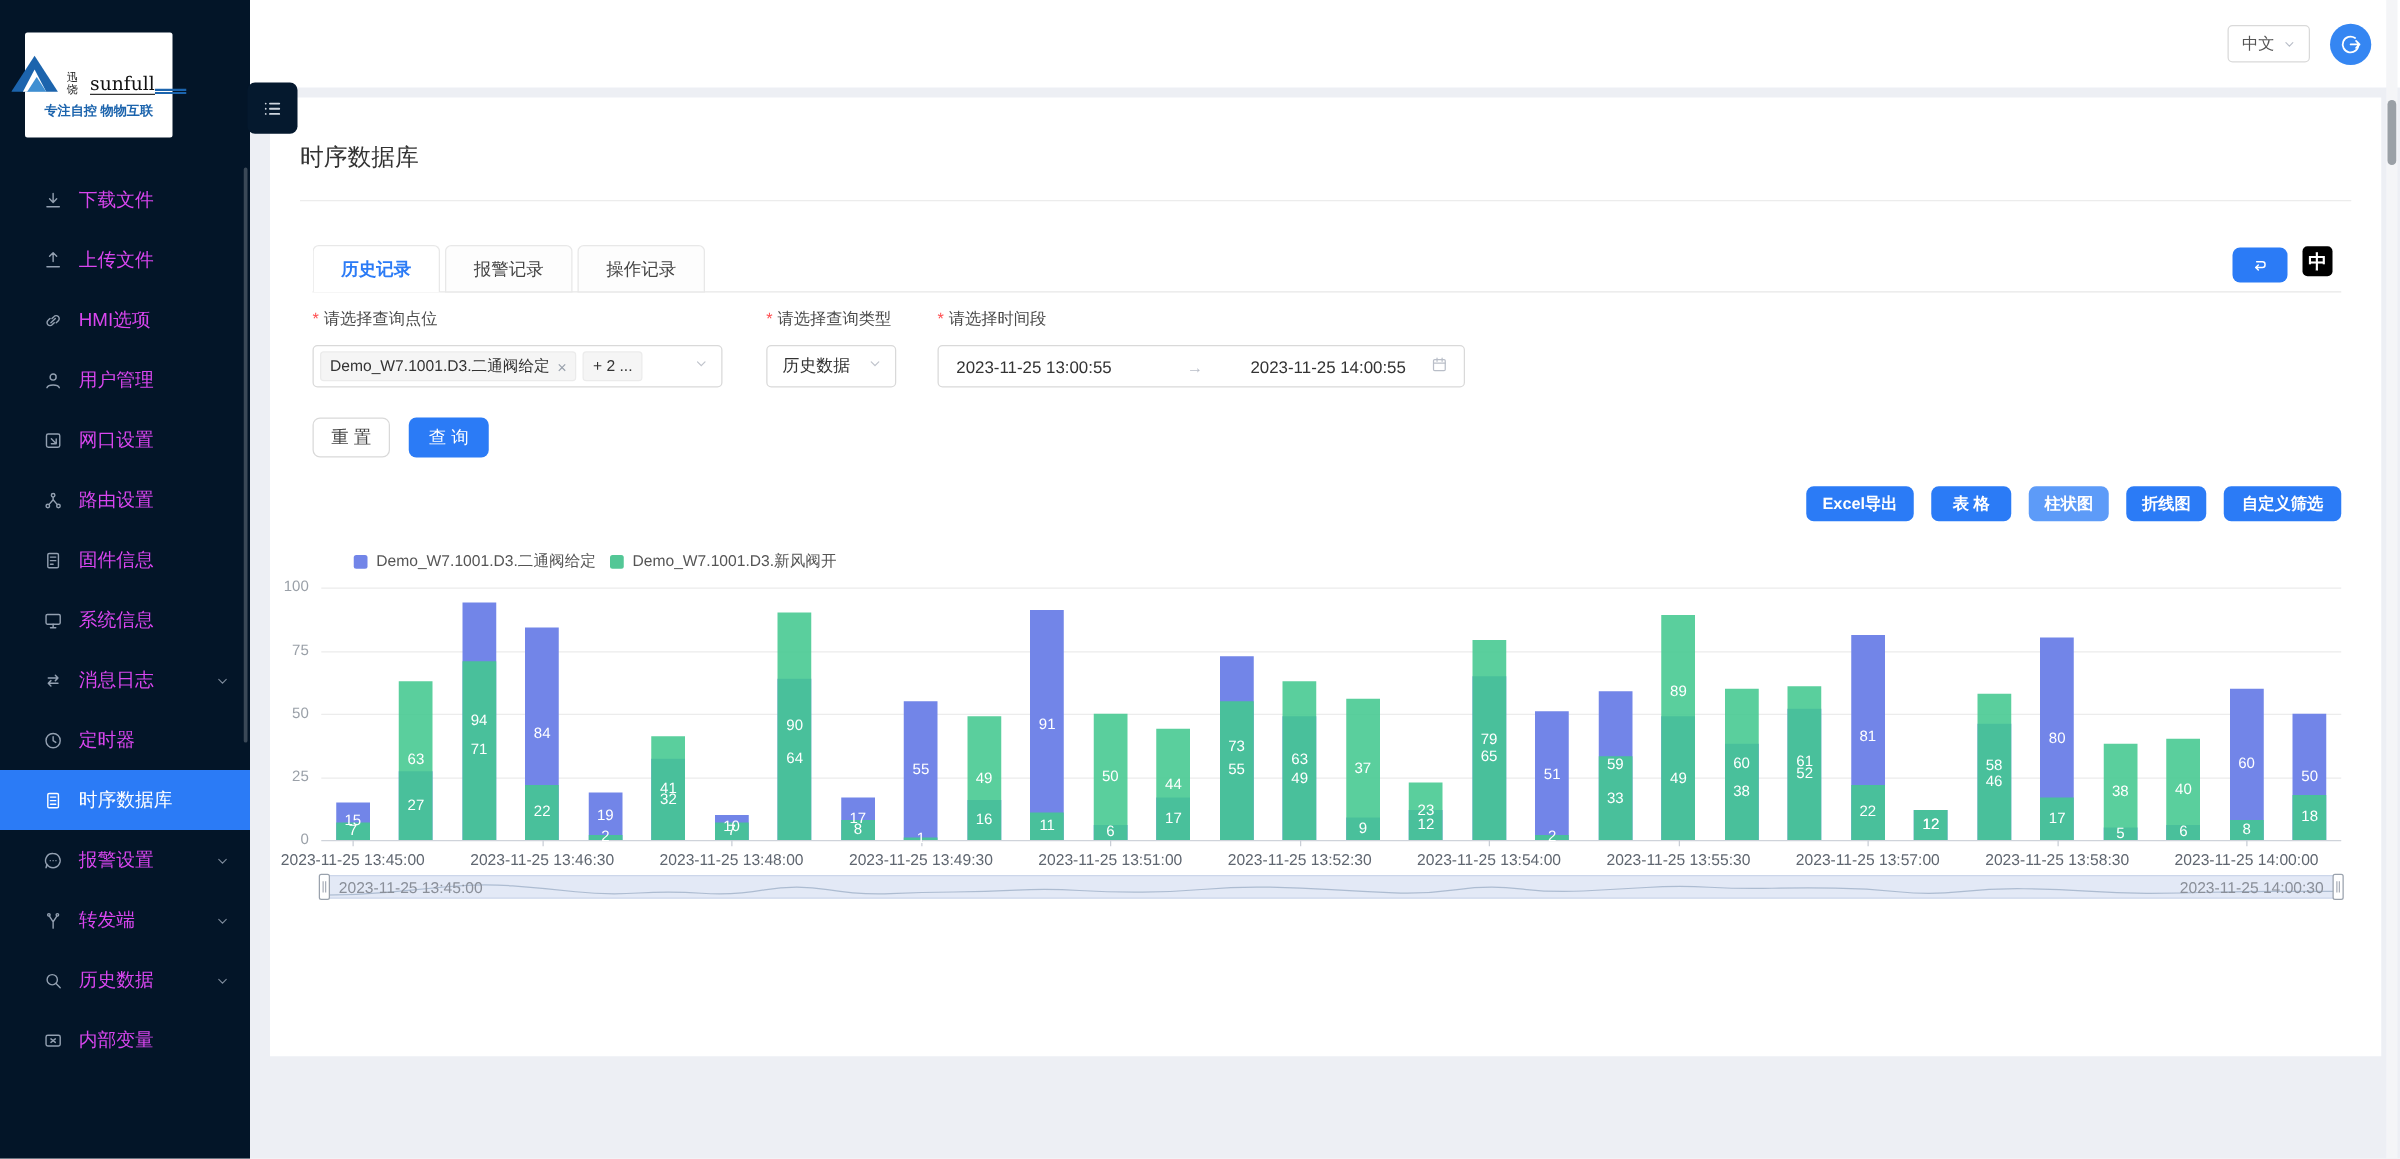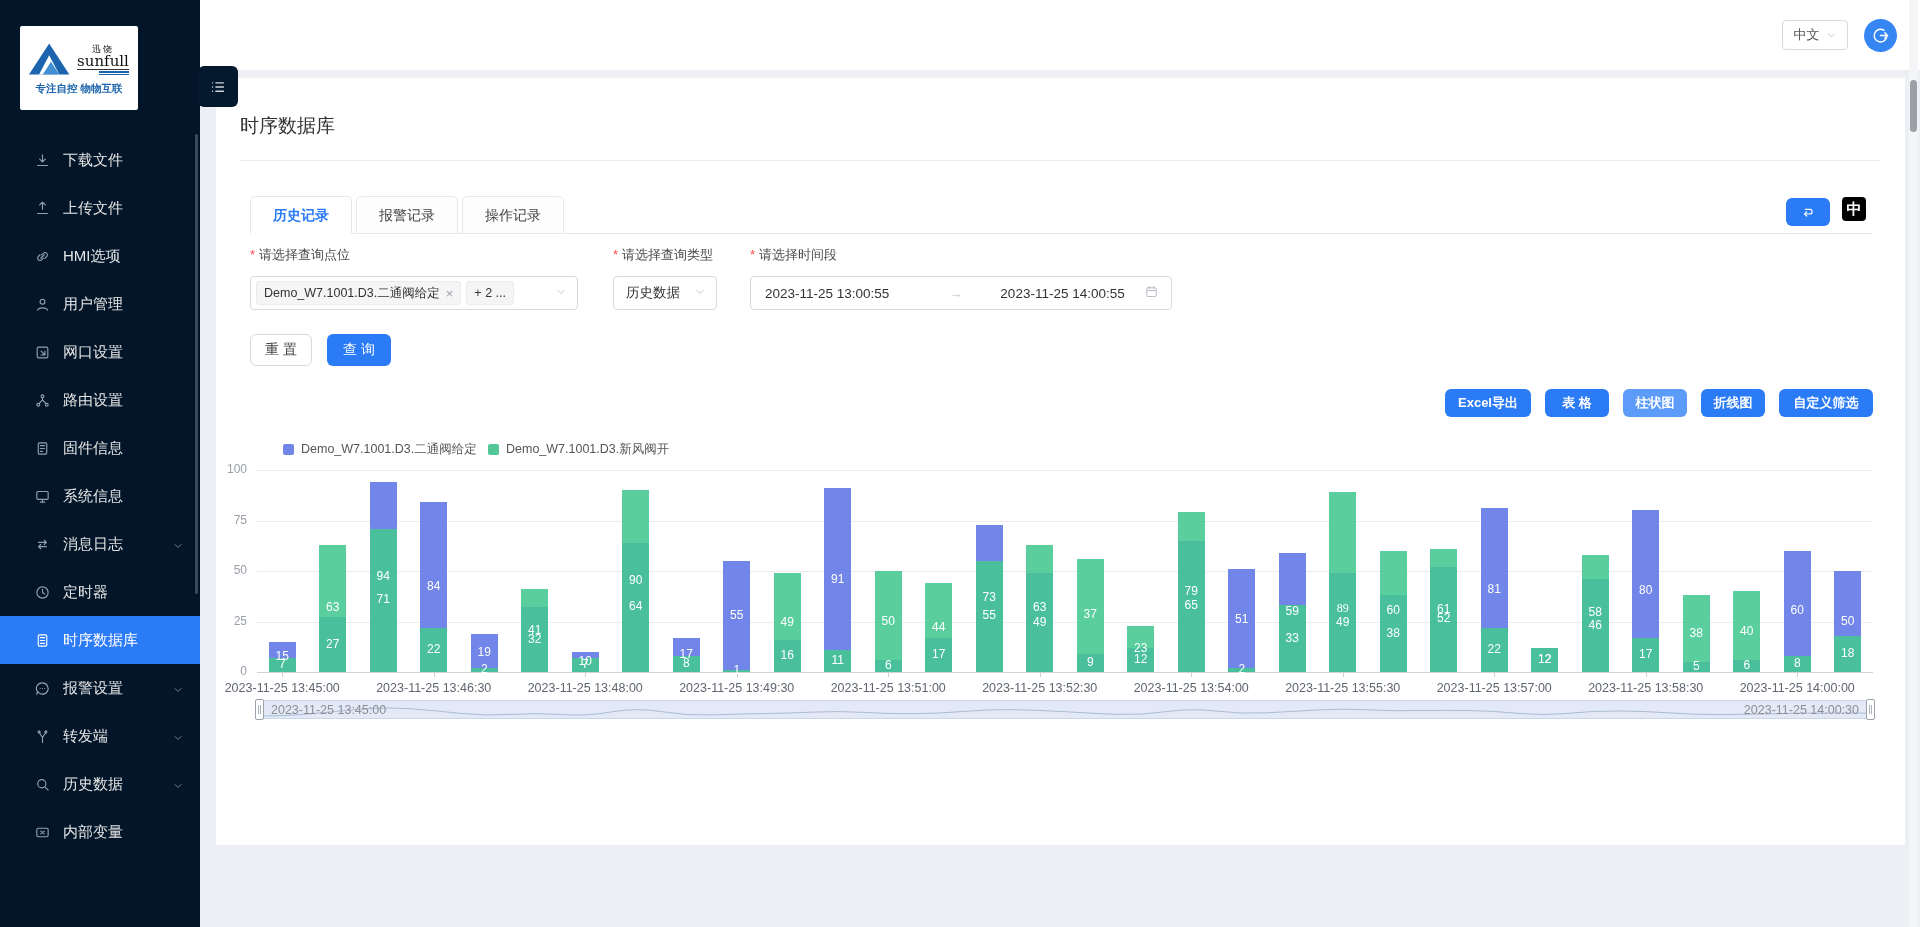--- a/index.html
+++ b/index.html
@@ -5,31 +5,31 @@
   * { margin:0; padding:0; box-sizing:border-box; }
   html,body { width:1920px; height:927px; overflow:hidden; }
   body { font-family:"Liberation Sans","DejaVu Sans",sans-serif; background:#edeff4; position:relative; }
   .abs { position:absolute; }
 
   
   #sidebar { left:0; top:0; width:200px; height:927px; background:#031528; z-index:30; }
   #logo-box { position:absolute; left:20px; top:26px; width:118px; height:84px; background:#fff; border-radius:2px;
               display:flex; flex-direction:column; align-items:center; justify-content:center; }
   #logo-top { display:flex; align-items:flex-end; gap:4px; }
-  #logo-brand { display:flex; flex-direction:column; align-items:center; line-height:1; }
+  #logo-brand { display:flex; align-items:center; line-height:1; }
   #logo-brand .cn { font-size:9px; color:#222; letter-spacing:2px; font-family:"DejaVu Serif",serif; }
   #logo-brand .en { font-size:15px; color:#111; font-family:"DejaVu Serif",serif; border-bottom:1px solid #333; }
   #logo-brand .bars { width:30px; height:6px; margin-top:1px;
       background:linear-gradient(#1c64ad 2px, transparent 2px, transparent 3px, #1c64ad 3px, #1c64ad 4px, transparent 4px); align-self:flex-end;}
   #logo-slogan { font-size:10.5px; font-weight:bold; color:#1c64ad; margin-top:5px; white-space:nowrap; }
   #menu { position:absolute; left:0; top:136px; width:200px; }
   .menu-item { height:48px; display:flex; align-items:center; padding-left:34px; cursor:pointer; position:relative; }
   .menu-item .mi-icon { width:17px; height:17px; margin-right:12px; flex:0 0 17px; }
   .menu-item .mi-icon svg { width:17px; height:17px; stroke:#93a0b1; fill:none; stroke-width:1.6; stroke-linecap:round; stroke-linejoin:round; }
-  .menu-item .mi-label { font-size:15px; color:#e5e5e5; white-space:nowrap; }
+  .menu-item .mi-label { font-size:15px; color:#d946ef; white-space:nowrap; }
   .menu-item .mi-chevron { position:absolute; right:16px; width:12px; height:12px; }
   .menu-item .mi-chevron svg { width:12px; height:12px; stroke:#7d8a9b; fill:none; stroke-width:1.8; stroke-linecap:round; }
   .menu-item.active { background:#2b7bf6; }
   .menu-item.active .mi-label { color:#fff; }
   .menu-item.active .mi-icon svg { stroke:#fff; }
   #sidebar-scroll-thumb { left:195px; top:134px; width:3px; height:460px; background:rgba(255,255,255,.22); border-radius:2px; z-index:31;}
 
   
   #header { left:200px; top:0; width:1720px; height:70px; background:#fff; z-index:5; }
   #lang-select { left:1782px; top:20px; width:66px; height:30px; border:1px solid #d9d9d9; border-radius:4px; background:#fff;
@@ -452,21 +452,21 @@
     <div class="bar-label" style="left: 1226.25px; top: 612.49px;">51</div>
     <div class="bar" style="left: 1228.25px; top: 667.96px; height: 4.04px; background: rgba(67, 200, 144, 0.88); z-index: 2;"></div>
     <div class="bar-label" style="left: 1226.25px; top: 661.98px;">2</div>
     <div class="bar" style="left: 1278.75px; top: 552.82px; height: 119.18px; background: rgb(114, 133, 232); z-index: 1;"></div>
     <div class="bar-label" style="left: 1276.75px; top: 604.41px;">59</div>
     <div class="bar" style="left: 1278.75px; top: 605.34px; height: 66.66px; background: rgba(67, 200, 144, 0.88); z-index: 2;"></div>
     <div class="bar-label" style="left: 1276.75px; top: 630.67px;">33</div>
     <div class="bar" style="left: 1329.25px; top: 573.02px; height: 98.98px; background: rgb(114, 133, 232); z-index: 1;"></div>
     <div class="bar-label" style="left: 1327.25px; top: 614.51px;">49</div>
     <div class="bar" style="left: 1329.25px; top: 492.22px; height: 179.78px; background: rgba(67, 200, 144, 0.88); z-index: 2;"></div>
-    <div class="bar-label" style="left: 1327.25px; top: 601px; font-family: Liberation Serif, serif;">89</div>
+    <div class="bar-label" style="left: 1327.25px; top: 546px;">89</div>
     <div class="bar" style="left: 1379.75px; top: 595.24px; height: 76.76px; background: rgb(114, 133, 232); z-index: 1;"></div>
     <div class="bar-label" style="left: 1377.75px; top: 625.62px;">38</div>
     <div class="bar" style="left: 1379.75px; top: 550.8px; height: 121.2px; background: rgba(67, 200, 144, 0.88); z-index: 2;"></div>
     <div class="bar-label" style="left: 1377.75px; top: 603.4px;">60</div>
     <div class="bar" style="left: 1430.25px; top: 566.96px; height: 105.04px; background: rgb(114, 133, 232); z-index: 1;"></div>
     <div class="bar-label" style="left: 1428.25px; top: 611.48px;">52</div>
     <div class="bar" style="left: 1430.25px; top: 548.78px; height: 123.22px; background: rgba(67, 200, 144, 0.88); z-index: 2;"></div>
     <div class="bar-label" style="left: 1428.25px; top: 602.39px;">61</div>
     <div class="bar" style="left: 1480.75px; top: 508.38px; height: 163.62px; background: rgb(114, 133, 232); z-index: 1;"></div>
     <div class="bar-label" style="left: 1478.75px; top: 582.19px;">81</div>

